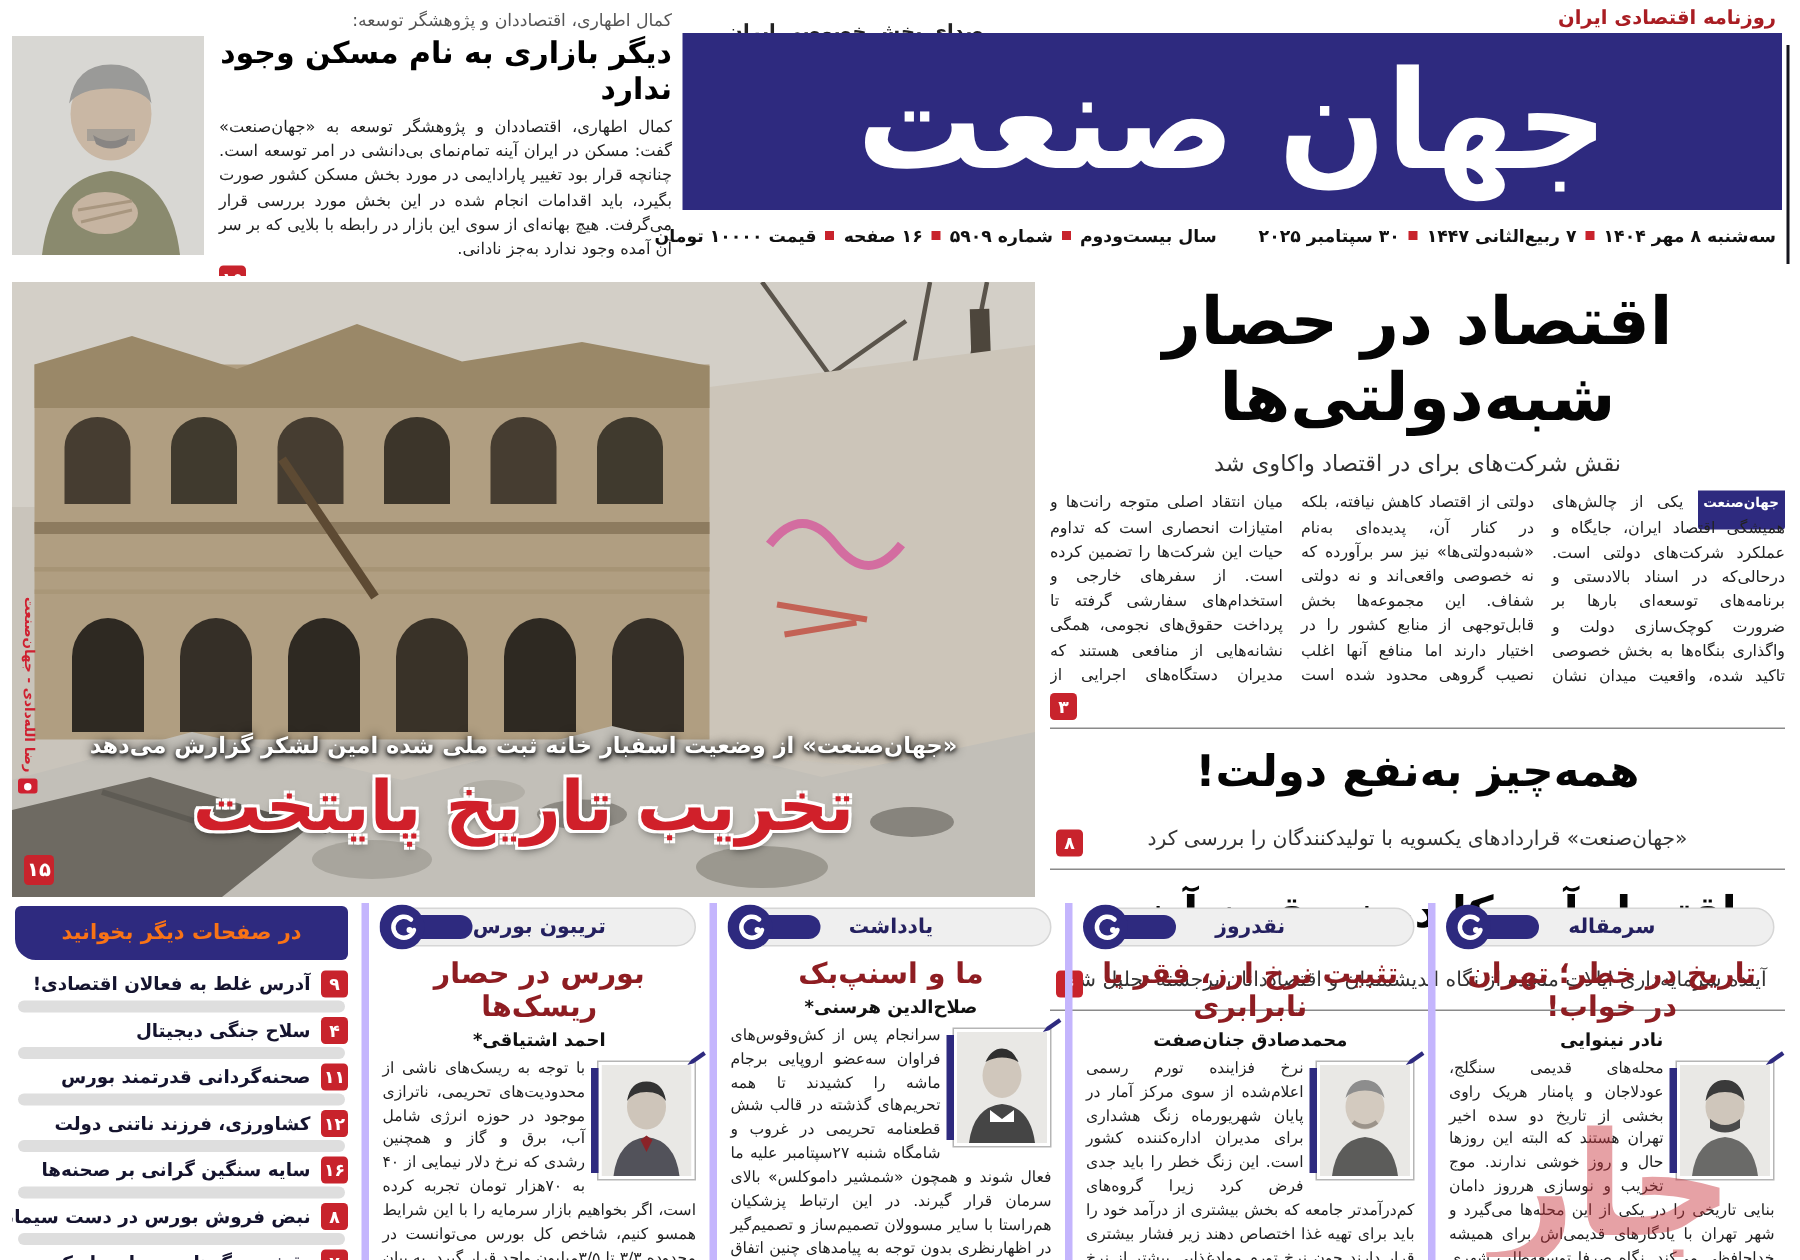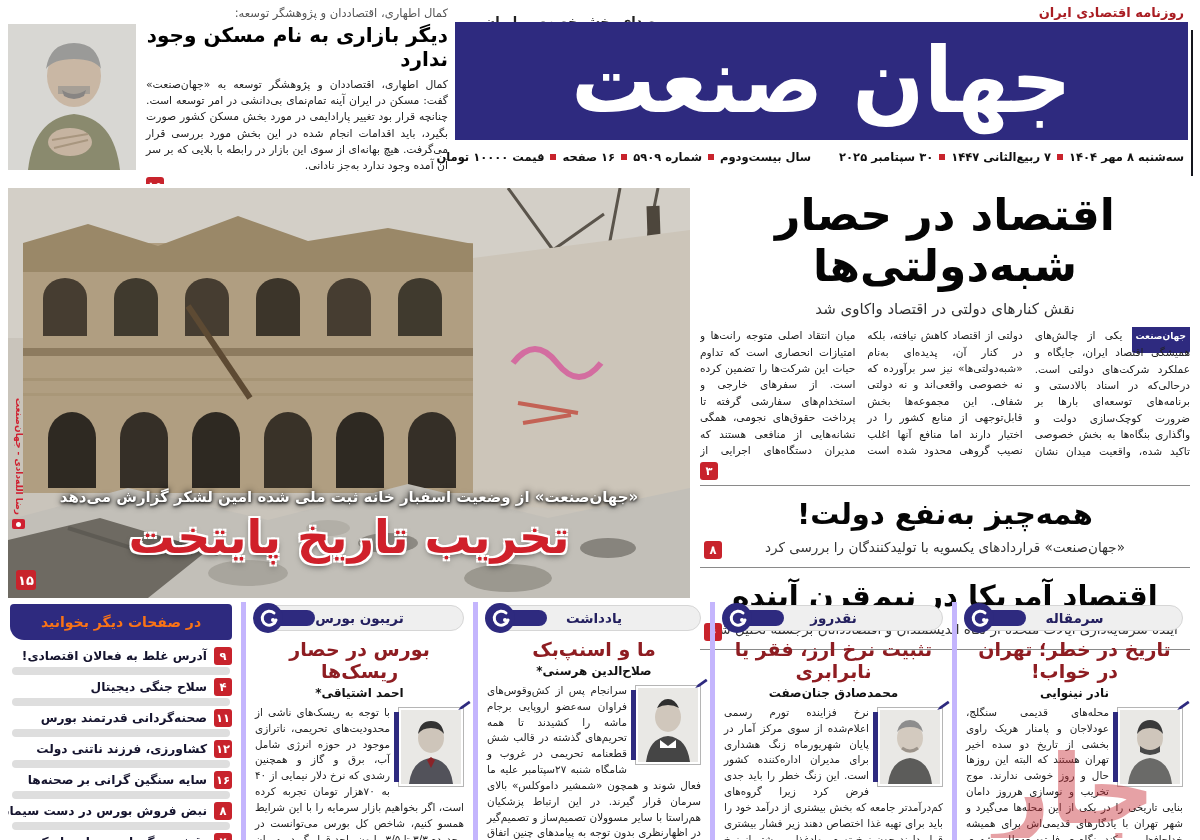--- a/index.html
+++ b/index.html
@@ -51,21 +51,21 @@
   .ms-headline { font-size:44px; font-weight:bold; color:#050505; text-align:center; line-height:1.15; }
   .ms-sub { font-size:15px; color:#333; text-align:center; margin:9px 0 9px; }
   .ms-cols { display:flex; gap:12px; height:132px; overflow:hidden; font-size:10.6px; line-height:1.55;
     text-align:justify; color:#222; }
   .ms-col { flex:1; }
   .brand-badge { background:#2e2a7f; color:#fff; font-size:9px; font-weight:bold; padding:12px 4px; border-radius:2px; }
   .ms-badgerow { height:22px; padding-top:3px; }
   hr.sep { border:0; border-top:1px solid #8a8a8a; margin:4px 0; }
   .sec { position:relative; padding:7px 0 8px; }
   .sec-headline { font-size:29px; font-weight:bold; color:#050505; text-align:center; }
-  .sec-sub { font-size:13.5px; color:#333; text-align:center; margin-top:8px; }
+  .sec-sub { font-size:13.5px; color:#333; text-align:center; margin-top:20px; }
   .sec-badge { position:absolute; left:4px; bottom:4px; }
   
   .bottom { position:absolute; top:602px; left:8px; right:8px; bottom:0; display:flex; }
   .bcol { padding:0 9px; border-left:5px solid #c4b5fd; overflow:hidden; }
   .bcol.c0 { width:240px; } .bcol.c1 { width:242px; } .bcol.c2 { width:237px; } .bcol.c3 { width:232px; }
   .bcol.op { width:233px; border-left:none; padding-left:2px; }
   .pill { position:relative; height:26px; background:#efefef; border:1px solid #d6d6d6; border-radius:13px;
     margin:3px 0 7px; display:flex; align-items:center; justify-content:center;
     font-weight:bold; color:#24205f; font-size:13.5px; }
   .pill-deco { position:absolute; left:-3px; top:-3px; display:flex; align-items:center; direction:ltr; }
@@ -190,21 +190,21 @@
       <span class="cam"></span>
       <span>رضا الله‌دادی - جهان‌صنعت</span>
     </div>
     <div class="photo-caption">«جهان‌صنعت» از وضعیت اسفبار خانه ثبت ملی شده امین لشکر گزارش می‌دهد</div>
     <div class="photo-headline">تخریب تاریخ پایتخت</div>
     <span class="badge photo-badge">۱۵</span>
   </div>
 
   <div class="main-story">
     <h1 class="ms-headline">اقتصاد در حصار شبه‌دولتی‌ها</h1>
-    <div class="ms-sub">نقش کنار‌های دولتی در اقتصاد واکاوی شد</div>
+    <div class="ms-sub">نقش شرکت‌های برای در اقتصاد واکاوی شد</div>
     <div class="ms-cols">
       <p class="ms-col"><span class="brand-badge">جهان‌صنعت</span> <span>یکی از چالش‌های همیشگی اقتصاد ایران، جایگاه و عملکرد شرکت‌های دولتی است. درحالی‌که در اسناد بالادستی و برنامه‌های توسعه‌ای بارها بر ضرورت کوچک‌سازی دولت و واگذاری بنگاه‌ها به بخش خصوصی تاکید شده، واقعیت میدان نشان می‌دهد این سیاست‌ها به نتیجه‌ای ملموس نرسیده است. نه‌تنها سهم شرکت‌های</span></p>
       <p class="ms-col">دولتی از اقتصاد کاهش نیافته، بلکه در کنار آن، پدیده‌ای به‌نام «شبه‌دولتی‌ها» نیز سر برآورده که نه خصوصی واقعی‌اند و نه دولتی شفاف. این مجموعه‌ها بخش قابل‌توجهی از منابع کشور را در اختیار دارند اما منافع آنها اغلب نصیب گروهی محدود شده است درحالی‌که میلیون‌ها سهامدار مردمی عملا بهره‌ای از سود واقعی این بنگاه‌ها نمی‌برند. در این</p>
       <p class="ms-col">میان انتقاد اصلی متوجه رانت‌ها و امتیازات انحصاری است که تداوم حیات این شرکت‌ها را تضمین کرده است. از سفرهای خارجی و استخدام‌های سفارشی گرفته تا پرداخت حقوق‌های نجومی، همگی نشانه‌هایی از منافعی هستند که مدیران دستگاه‌های اجرایی از حضور این شرکت‌ها به دست می‌آورند.</p>
     </div>
     <div class="ms-badgerow">
       <span class="badge" style="float:left">۳</span>
     </div>
     <hr class="sep">
     <div class="sec">

